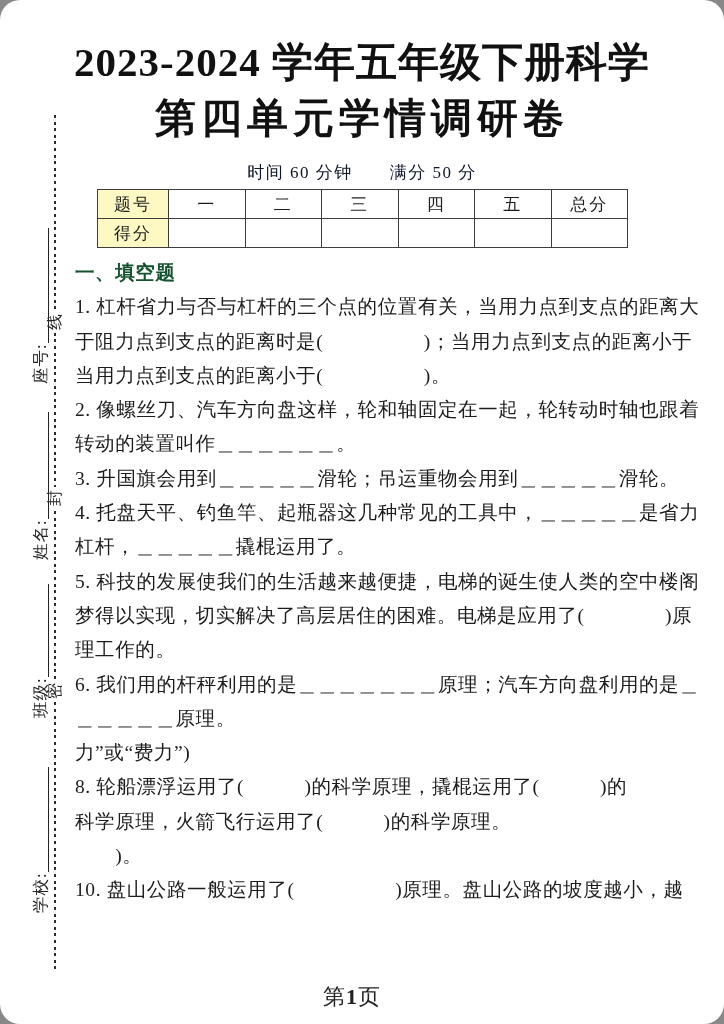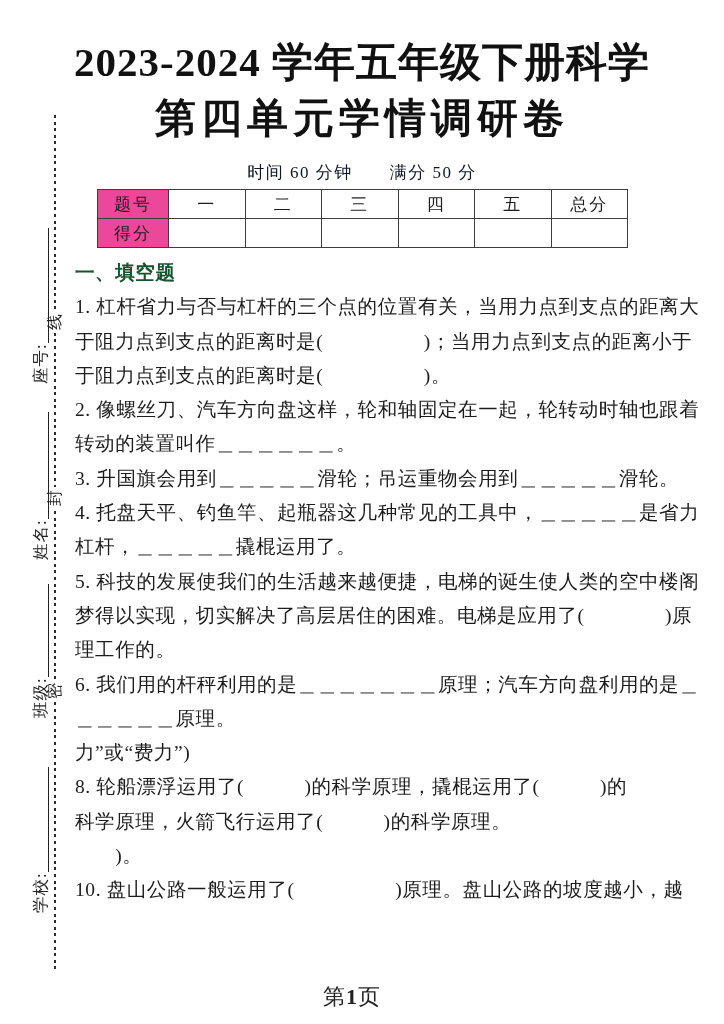--- a/index.html
+++ b/index.html
@@ -4,20 +4,21 @@
 <style>
   html,body { margin:0; padding:0; background:#888; }
   .page {
     position:relative;
     width:724px; height:1024px;
     margin:0 auto;
     background:#ffffff;
     font-family:"Liberation Serif", serif;
     color:#1c1c1c;
     overflow:hidden;
+    border-radius:20px;
   }
 
   
   .title-line {
     position:absolute; left:0; right:0;
     text-align:center;
     font-weight:bold;
     font-size:41px;
     line-height:1.1;
     color:#111;
@@ -43,21 +44,21 @@
   }
   .score-table td {
     border:1.6px solid #3d3d3d;
     height:28px;
     text-align:center;
     vertical-align:middle;
     font-size:17px;
     letter-spacing:2px;
     padding:0;
   }
-  .score-table td.shaded { background:#ec4899; width:70px; }
+  .score-table td.shaded { background:#fef9c3; width:70px; }
 
   
   .seal-dotline {
     position:absolute;
     left:54px; top:115px;
     width:2px; height:858px;
     background:repeating-linear-gradient(to bottom, #2b2b2b 0 3px, transparent 3px 6.6px);
   }
   .seal-char {
     position:absolute;
@@ -175,21 +176,21 @@
   </div>
   <div class="seal-field f-xuexiao">
     <span>学校:</span>
     <span class="seal-blank"></span>
   </div>
 
   <div class="body-area">
     <div class="section-heading">一、填空题</div>
     <div class="q-line">1. 杠杆省力与否与杠杆的三个点的位置有关，当用力点到支点的距离大</div>
     <div class="q-line">于阻力点到支点的距离时是(　　　　　)；当用力点到支点的距离小于</div>
-    <div class="q-line">于阻力点到支点的距离时是(　　　　　)。</div>
+    <div class="q-line">当用力点到支点的距离小于(　　　　　)。</div>
     <div class="q-line">2. 像螺丝刀、汽车方向盘这样，轮和轴固定在一起，轮转动时轴也跟着</div>
     <div class="q-line">转动的装置叫作＿＿＿＿＿＿。</div>
     <div class="q-line">3. 升国旗会用到＿＿＿＿＿滑轮；吊运重物会用到＿＿＿＿＿滑轮。</div>
     <div class="q-line">4. 托盘天平、钓鱼竿、起瓶器这几种常见的工具中，＿＿＿＿＿是省力</div>
     <div class="q-line">杠杆，＿＿＿＿＿撬棍运用了。</div>
     <div class="q-line">5. 科技的发展使我们的生活越来越便捷，电梯的诞生使人类的空中楼阁</div>
     <div class="q-line">梦得以实现，切实解决了高层居住的困难。电梯是应用了(　　　　)原</div>
     <div class="q-line">理工作的。</div>
     <div class="q-line">6. 我们用的杆秤利用的是＿＿＿＿＿＿＿原理；汽车方向盘利用的是＿</div>
     <div class="q-line">＿＿＿＿＿原理。</div>

